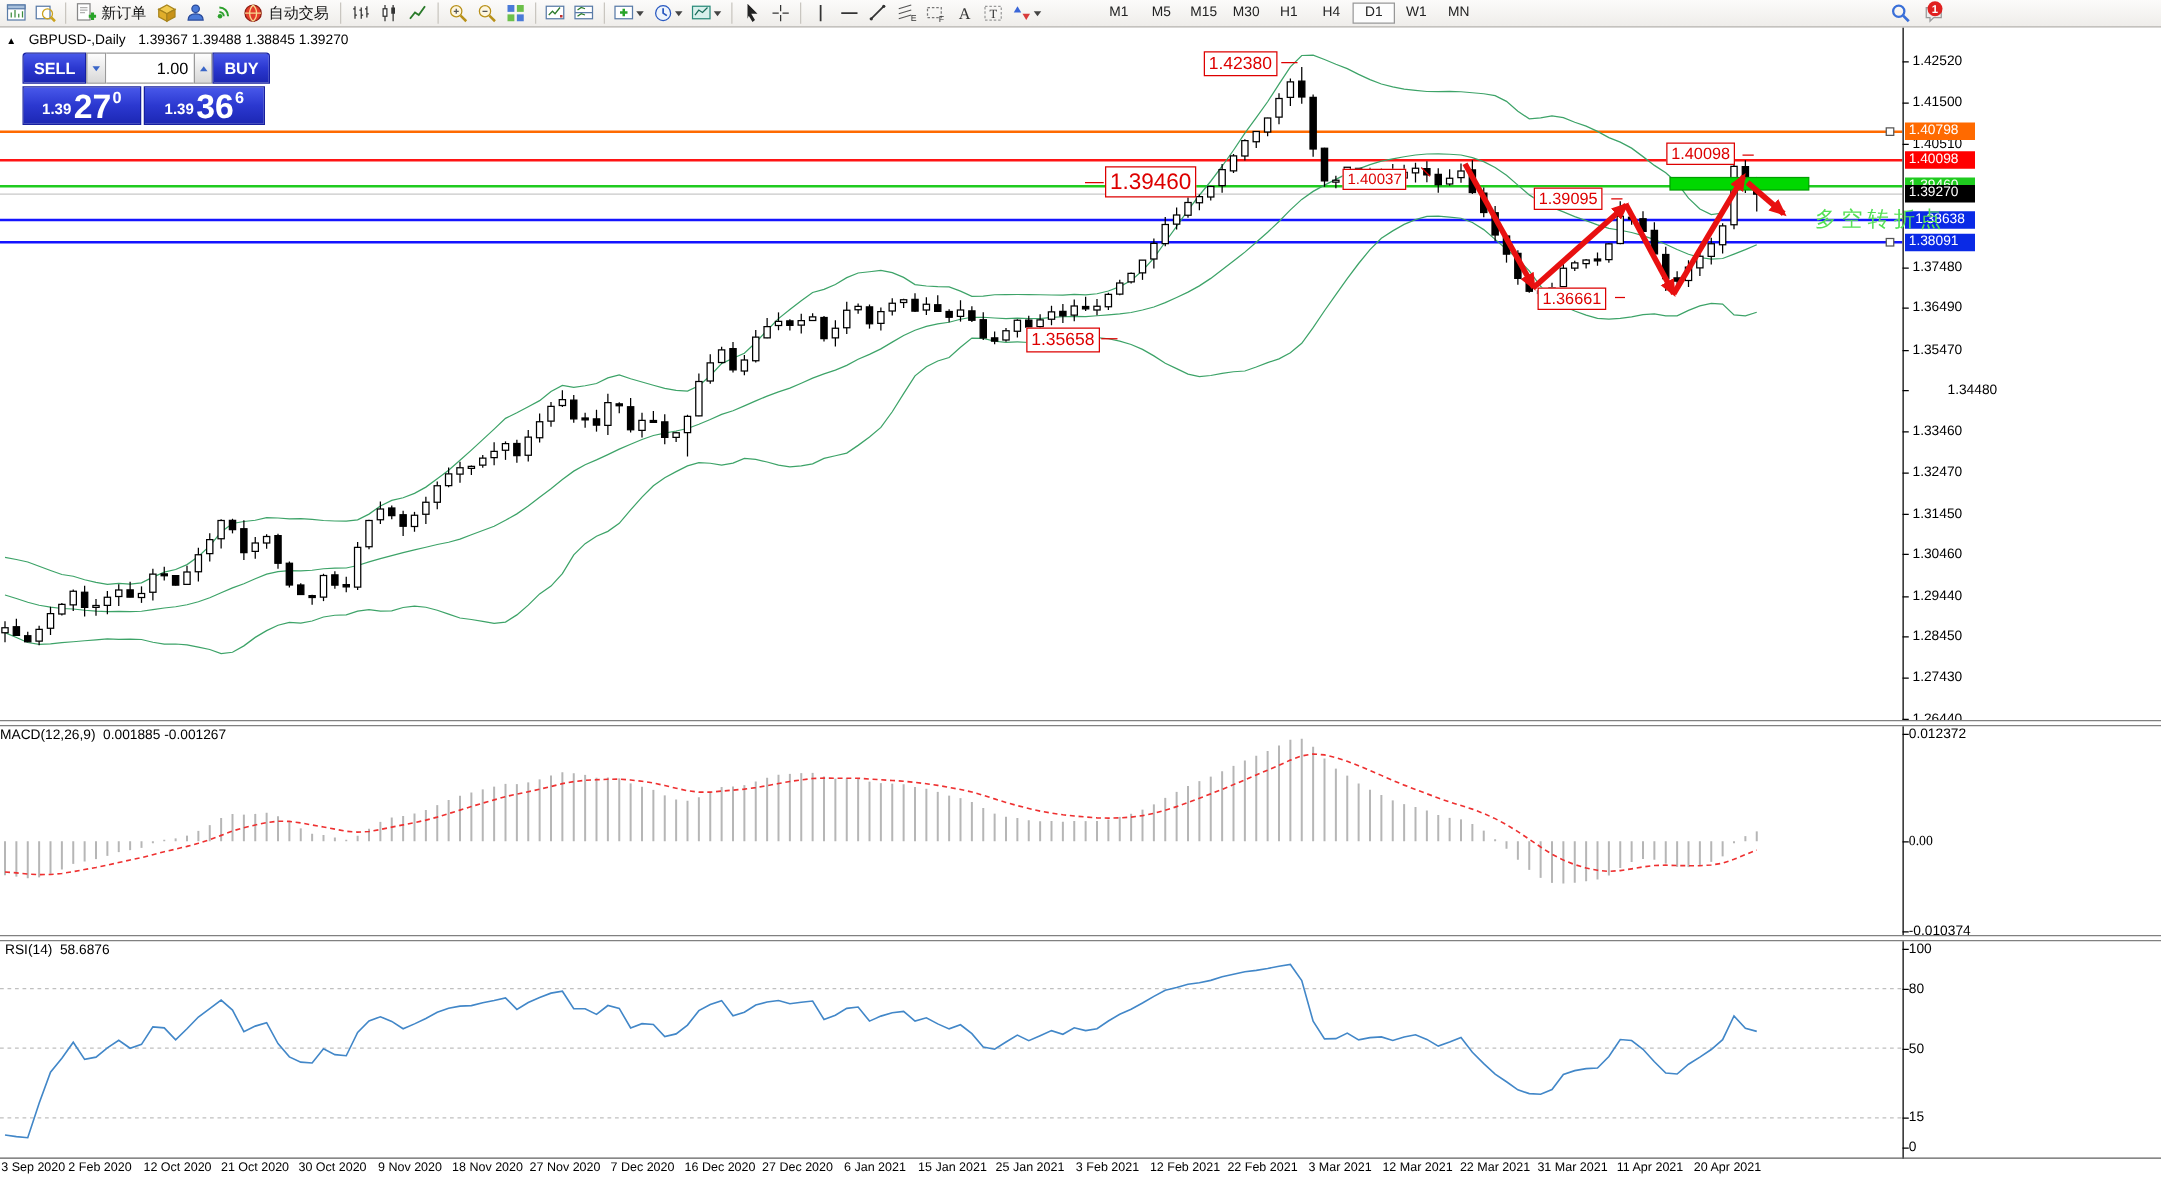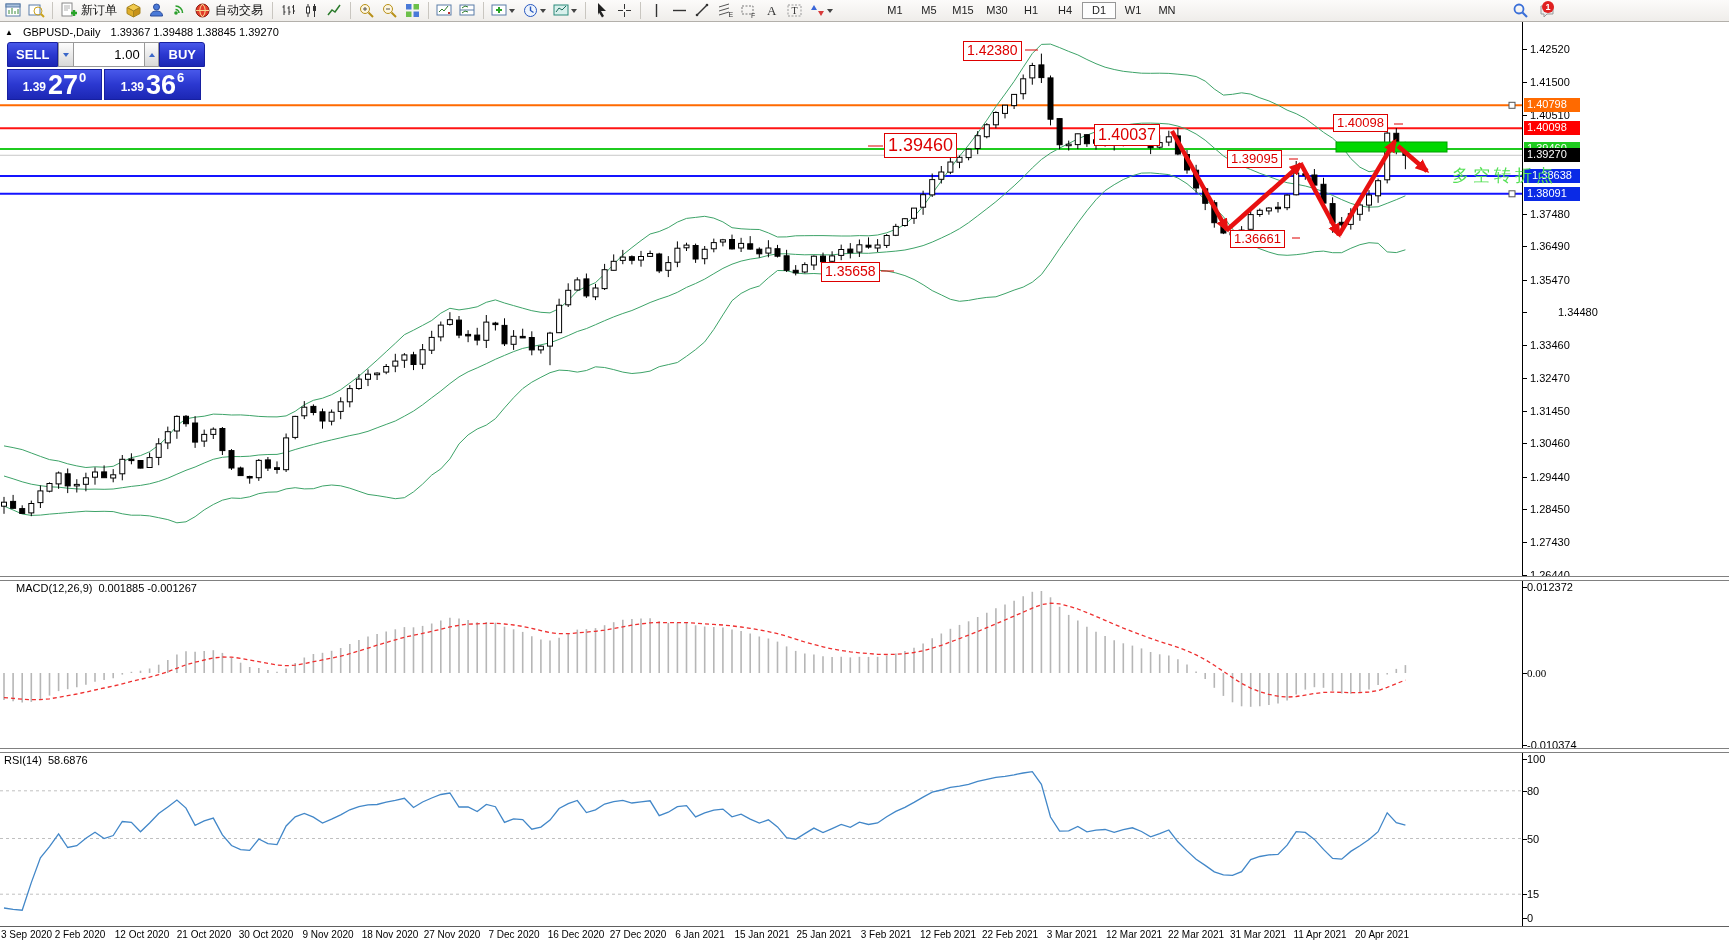--- a/index.html
+++ b/index.html
@@ -38,21 +38,21 @@
   .badge{position:absolute;left:1524px;min-width:50px;height:14px;line-height:13px;
          font-size:11px;color:#fff;padding:0 3px;z-index:10;}
   .dlabel{position:absolute;top:929px;font-size:10px;color:#000;white-space:nowrap;
           transform:translateX(-50%);z-index:5;}
   .dlabel.first{transform:none;}
   .ann{position:absolute;background:#fff;border:1px solid #dd0000;color:#dd0000;
        padding:0 3px;white-space:nowrap;z-index:30;line-height:1.25;}
   #turning-point{position:absolute;left:1452px;top:164px;font-size:17px;font-weight:normal;
                  letter-spacing:4px;z-index:20;}
   
-  #trade-panel{position:absolute;left:7px;top:42px;z-index:40;width:198px;}
+  #trade-panel{position:absolute;left:18px;top:42px;z-index:40;width:198px;}
   .tp-row1{display:flex;height:25px;align-items:stretch;}
   .tp-btn{background:linear-gradient(#4858ea,#2b38d0 50%,#1c27b4);border:1px solid #1720a0;
           color:#fff;font-size:13px;font-weight:bold;display:flex;align-items:center;
           justify-content:center;}
   .tp-btn.sell{width:50px;border-radius:3px 0 0 0;}
   .tp-btn.buy{width:44px;border-radius:0 3px 0 0;}
   .tp-spin{width:14px;background:linear-gradient(#fdfdfd,#d8d8d8);border:1px solid #9a9a9a;
            display:flex;align-items:center;justify-content:center;}
   .tri-up{width:0;height:0;border-left:3.5px solid transparent;border-right:3.5px solid transparent;
           border-bottom:4px solid #3a66c8;}
@@ -316,21 +316,21 @@
           <span class="tp-sup">0</span>
       </div>
       <div class="tp-price buyp">
         <span class="tp-base">1.39</span>
           <span class="tp-big">36</span>
           <span class="tp-sup">6</span>
       </div>
     </div>
   </div>
 
-  <div class="plabel" style="left:16px;top:582px;">
+  <div class="plabel" style="left:0;top:582px;">
     <b>MACD(12,26,9)</b><span>0.001885 -0.001267</span>
   </div>
   <div class="plabel" style="left:4px;top:754px;">
     <b>RSI(14)</b><span>58.6876</span>
   </div>
 
   <div id="turning-point" style="color: rgb(85, 224, 85);">多空转折点</div>
 
   <div class="sep-h" style="top:576px;"></div>
   <div class="sep-h" style="top:748px;"></div>
@@ -911,18 +911,18 @@
     <div class="dlabel" style="left: 948px;">12 Feb 2021</div>
     <div class="dlabel" style="left: 1010px;">22 Feb 2021</div>
     <div class="dlabel" style="left: 1072px;">3 Mar 2021</div>
     <div class="dlabel" style="left: 1134px;">12 Mar 2021</div>
     <div class="dlabel" style="left: 1196px;">22 Mar 2021</div>
     <div class="dlabel" style="left: 1258px;">31 Mar 2021</div>
     <div class="dlabel" style="left: 1320px;">11 Apr 2021</div>
     <div class="dlabel" style="left: 1382px;">20 Apr 2021</div>
     <div class="ann" style="left: 963px; top: 41px; font-size: 14px;">1.42380</div>
     <div class="ann" style="left: 884px; top: 133px; font-size: 18px;">1.39460</div>
-    <div class="ann" style="left: 1074px; top: 124px; font-size: 16px; margin-left: 20px;">1.40037</div>
+    <div class="ann" style="left: 1074px; top: 135px; font-size: 12px;">1.40037</div>
     <div class="ann" style="left: 1227px; top: 150px; font-size: 13px;">1.39095</div>
     <div class="ann" style="left: 1333px; top: 114px; font-size: 13px;">1.40098</div>
     <div class="ann" style="left: 1230px; top: 230px; font-size: 13px;">1.36661</div>
     <div class="ann" style="left: 821px; top: 262px; font-size: 14px;">1.35658</div>
   </div>
 
 </body></html>

